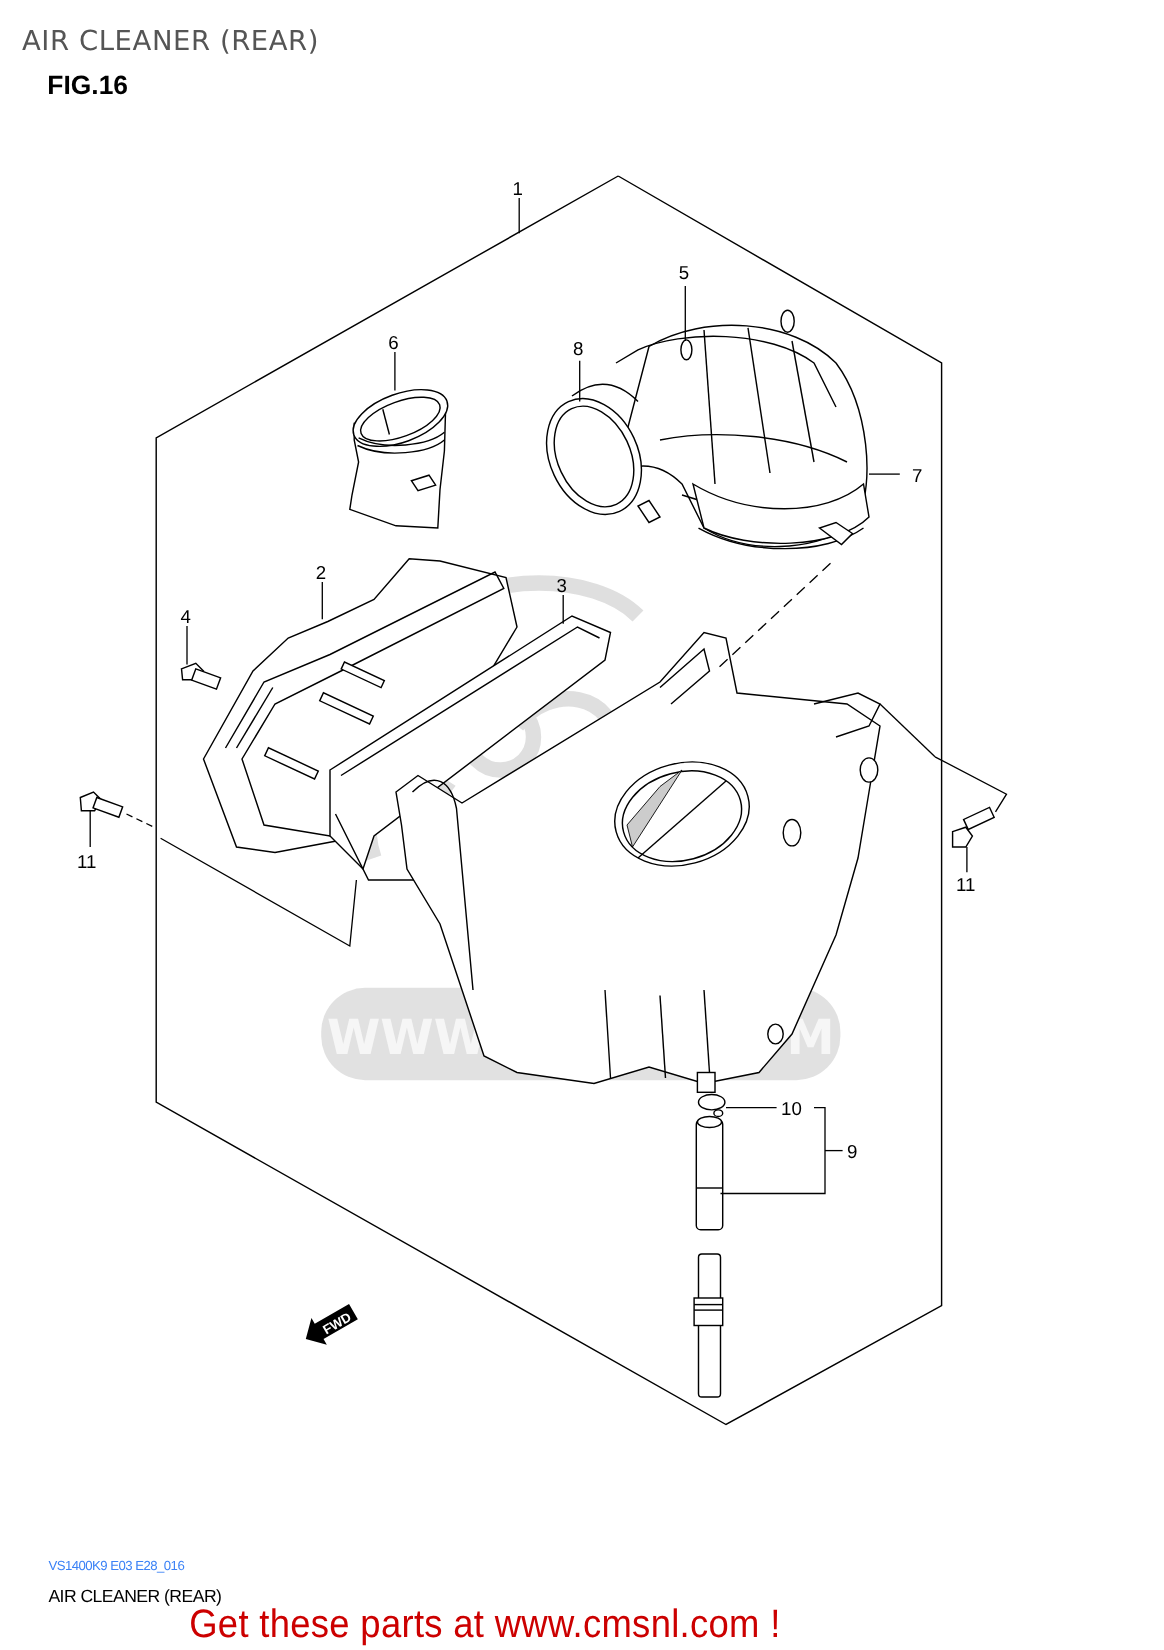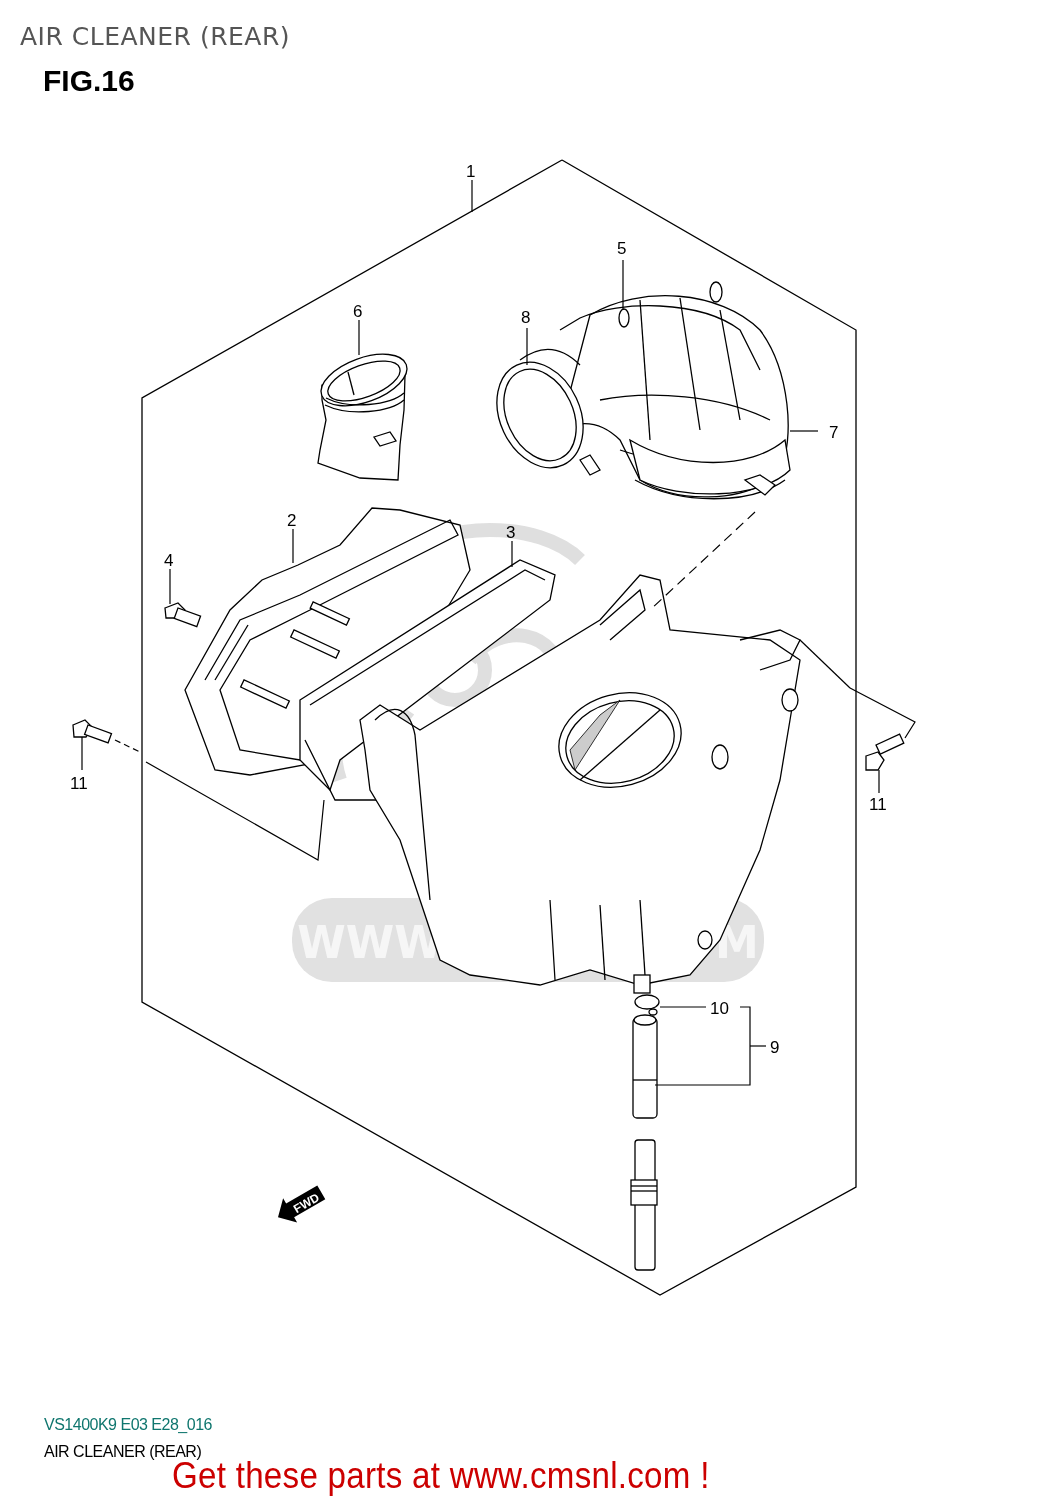--- a/index.html
+++ b/index.html
@@ -1,21 +1,21 @@
 <!DOCTYPE html>
 <html><head>
 <meta charset="utf-8">
 <style>
   html, body { margin:0; padding:0; background:#ffffff; }
   body { width:1058px; height:1500px; position:relative; overflow:hidden; font-family:"Liberation Sans", sans-serif; }
   .page-title { position:absolute; left:20px; top:22px; font-size:25px; color:#555555; letter-spacing:0.5px; font-family:"DejaVu Sans", sans-serif; }
-  .fig-label { position:absolute; left:43px; top:64px; font-size:30px; font-weight:bold; color:#000; font-family:"Liberation Sans", sans-serif; }
+  .fig-label { position:absolute; left:43px; top:64px; font-size:24px; font-weight:bold; color:#000; font-family:"Liberation Sans", sans-serif; }
   .diagram { position:absolute; left:0; top:0; width:1058px; height:1500px; }
   .callout { font-family:"Liberation Sans", sans-serif; font-size:17px; fill:#000; }
-  .footer-code { position:absolute; left:44px; top:1416px; font-size:16px; color:#0f766e; letter-spacing:-0.5px; }
+  .footer-code { position:absolute; left:44px; top:1416px; font-size:12px; color:#3b82f6; letter-spacing:-0.5px; }
   .footer-name { position:absolute; left:44px; top:1443px; font-size:16px; color:#000; letter-spacing:-0.5px; }
   .promo { position:absolute; left:172px; top:1455px; font-size:36px; color:#cc0000; font-family:"Liberation Sans", sans-serif; transform:scaleX(0.92); transform-origin:left top; letter-spacing:0.3px; }
   .wm-text { font-family:"DejaVu Sans", sans-serif; font-weight:bold; }
 </style>
 </head>
 <body>
 
 <div class="page-title">AIR CLEANER (REAR)</div>
 <div class="fig-label">FIG.16</div>
 

